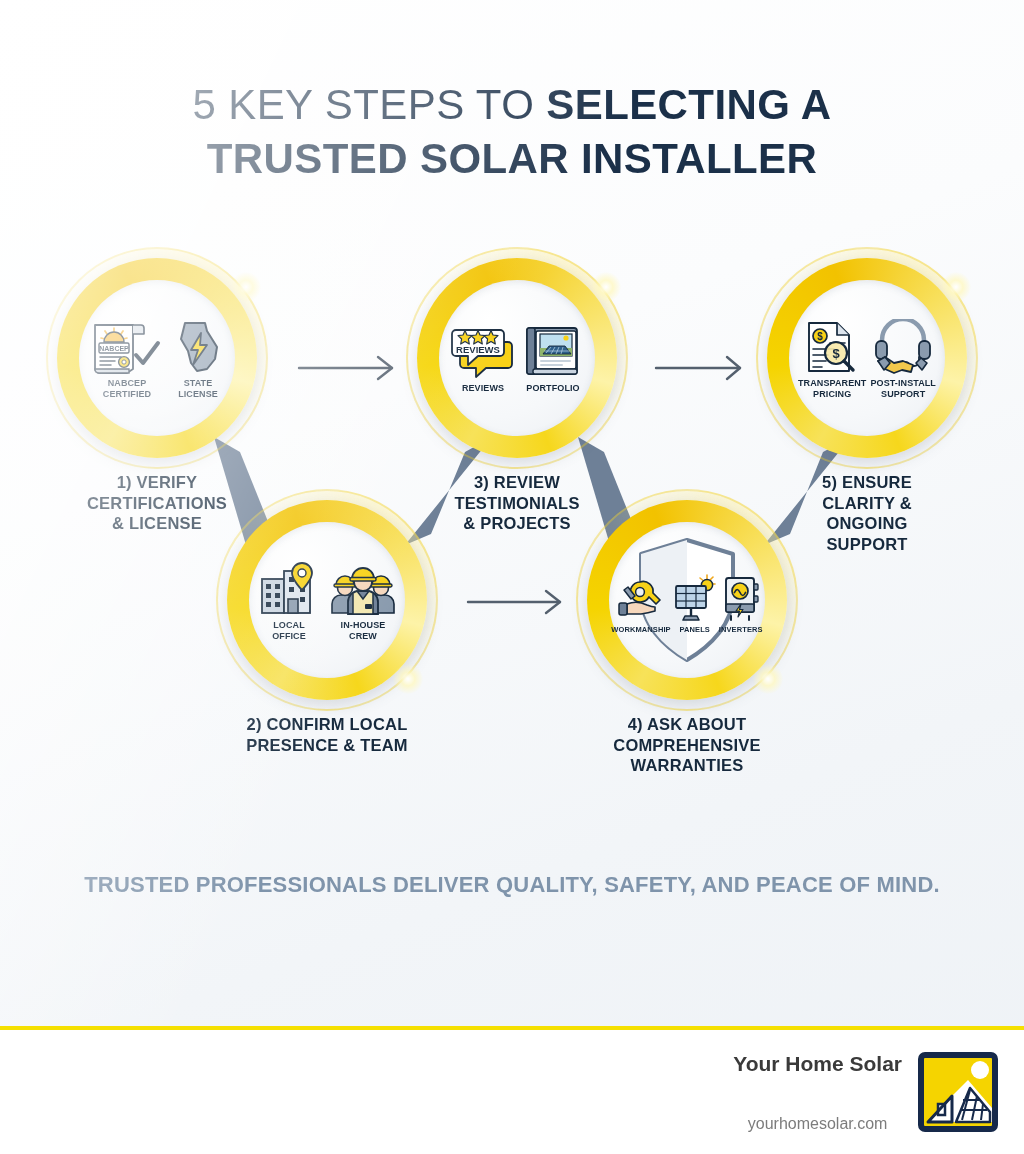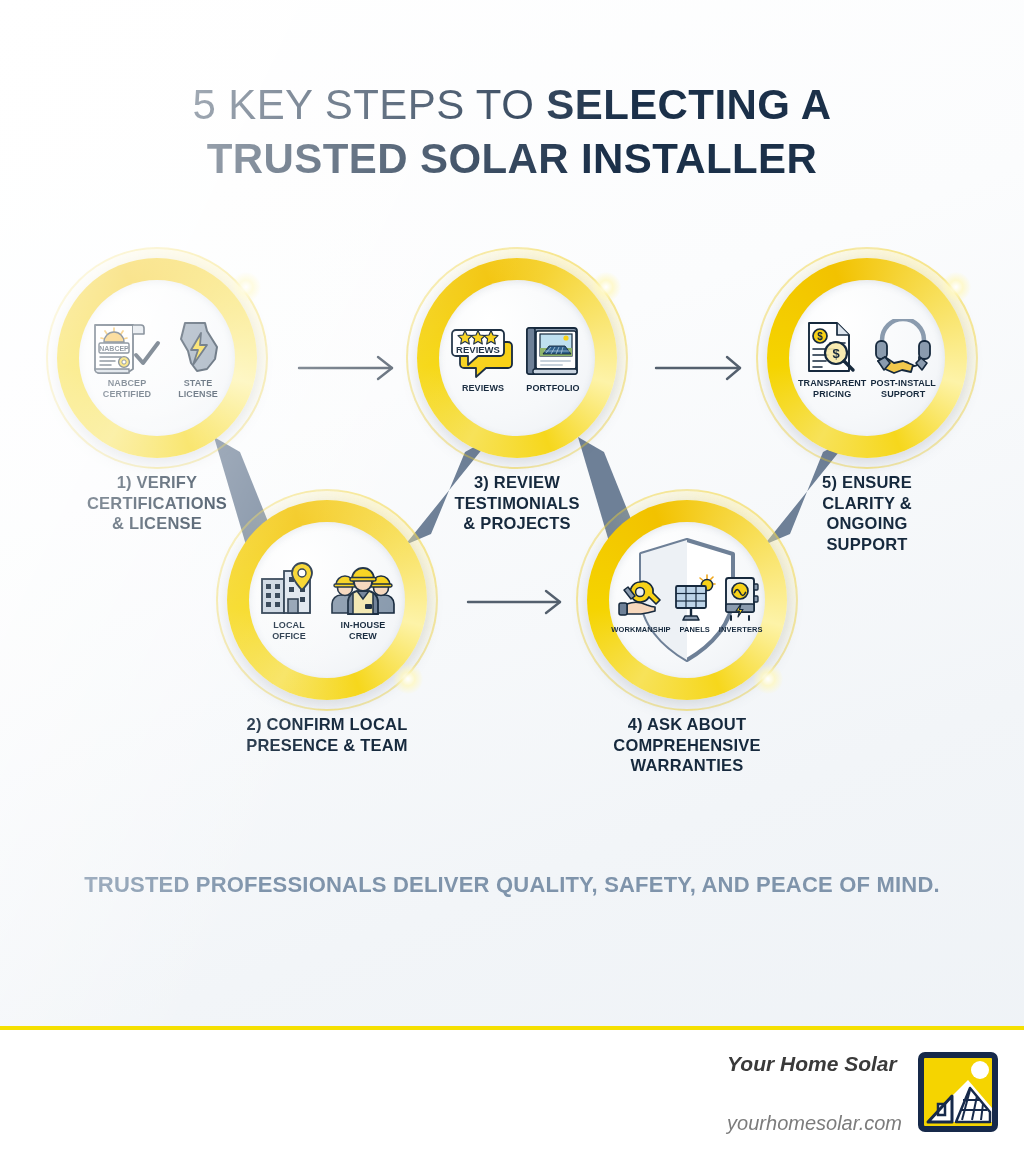--- a/index.html
+++ b/index.html
@@ -172,23 +172,23 @@
   .footer {
     position: absolute;
     left: 0; top: 1030px;
     width: 1024px; height: 124px;
     background: #ffffff;
     display: flex;
     align-items: center;
     justify-content: flex-end;
     padding-right: 26px;
   }
-  .brand-text { text-align: left; margin-right: 16px; font-style: italic; }
+  .brand-text { text-align: center; margin-right: 16px; }
   .brand-name { font-size: 21px; font-weight: 700; color: #3a3a3a; line-height: 26px; }
-  .brand-url { font-size: 20px; color: #7c7c7c; line-height: 21px; margin-top: 36px; }
+  .brand-url { font-size: 16px; color: #7c7c7c; line-height: 21px; margin-top: 36px; }
   .brand-logo { width: 80px; height: 80px; }
 </style>
 </head>
 <body>
 
 <div class="poster">
 
   <div class="body-area">
 
     <div class="title">

